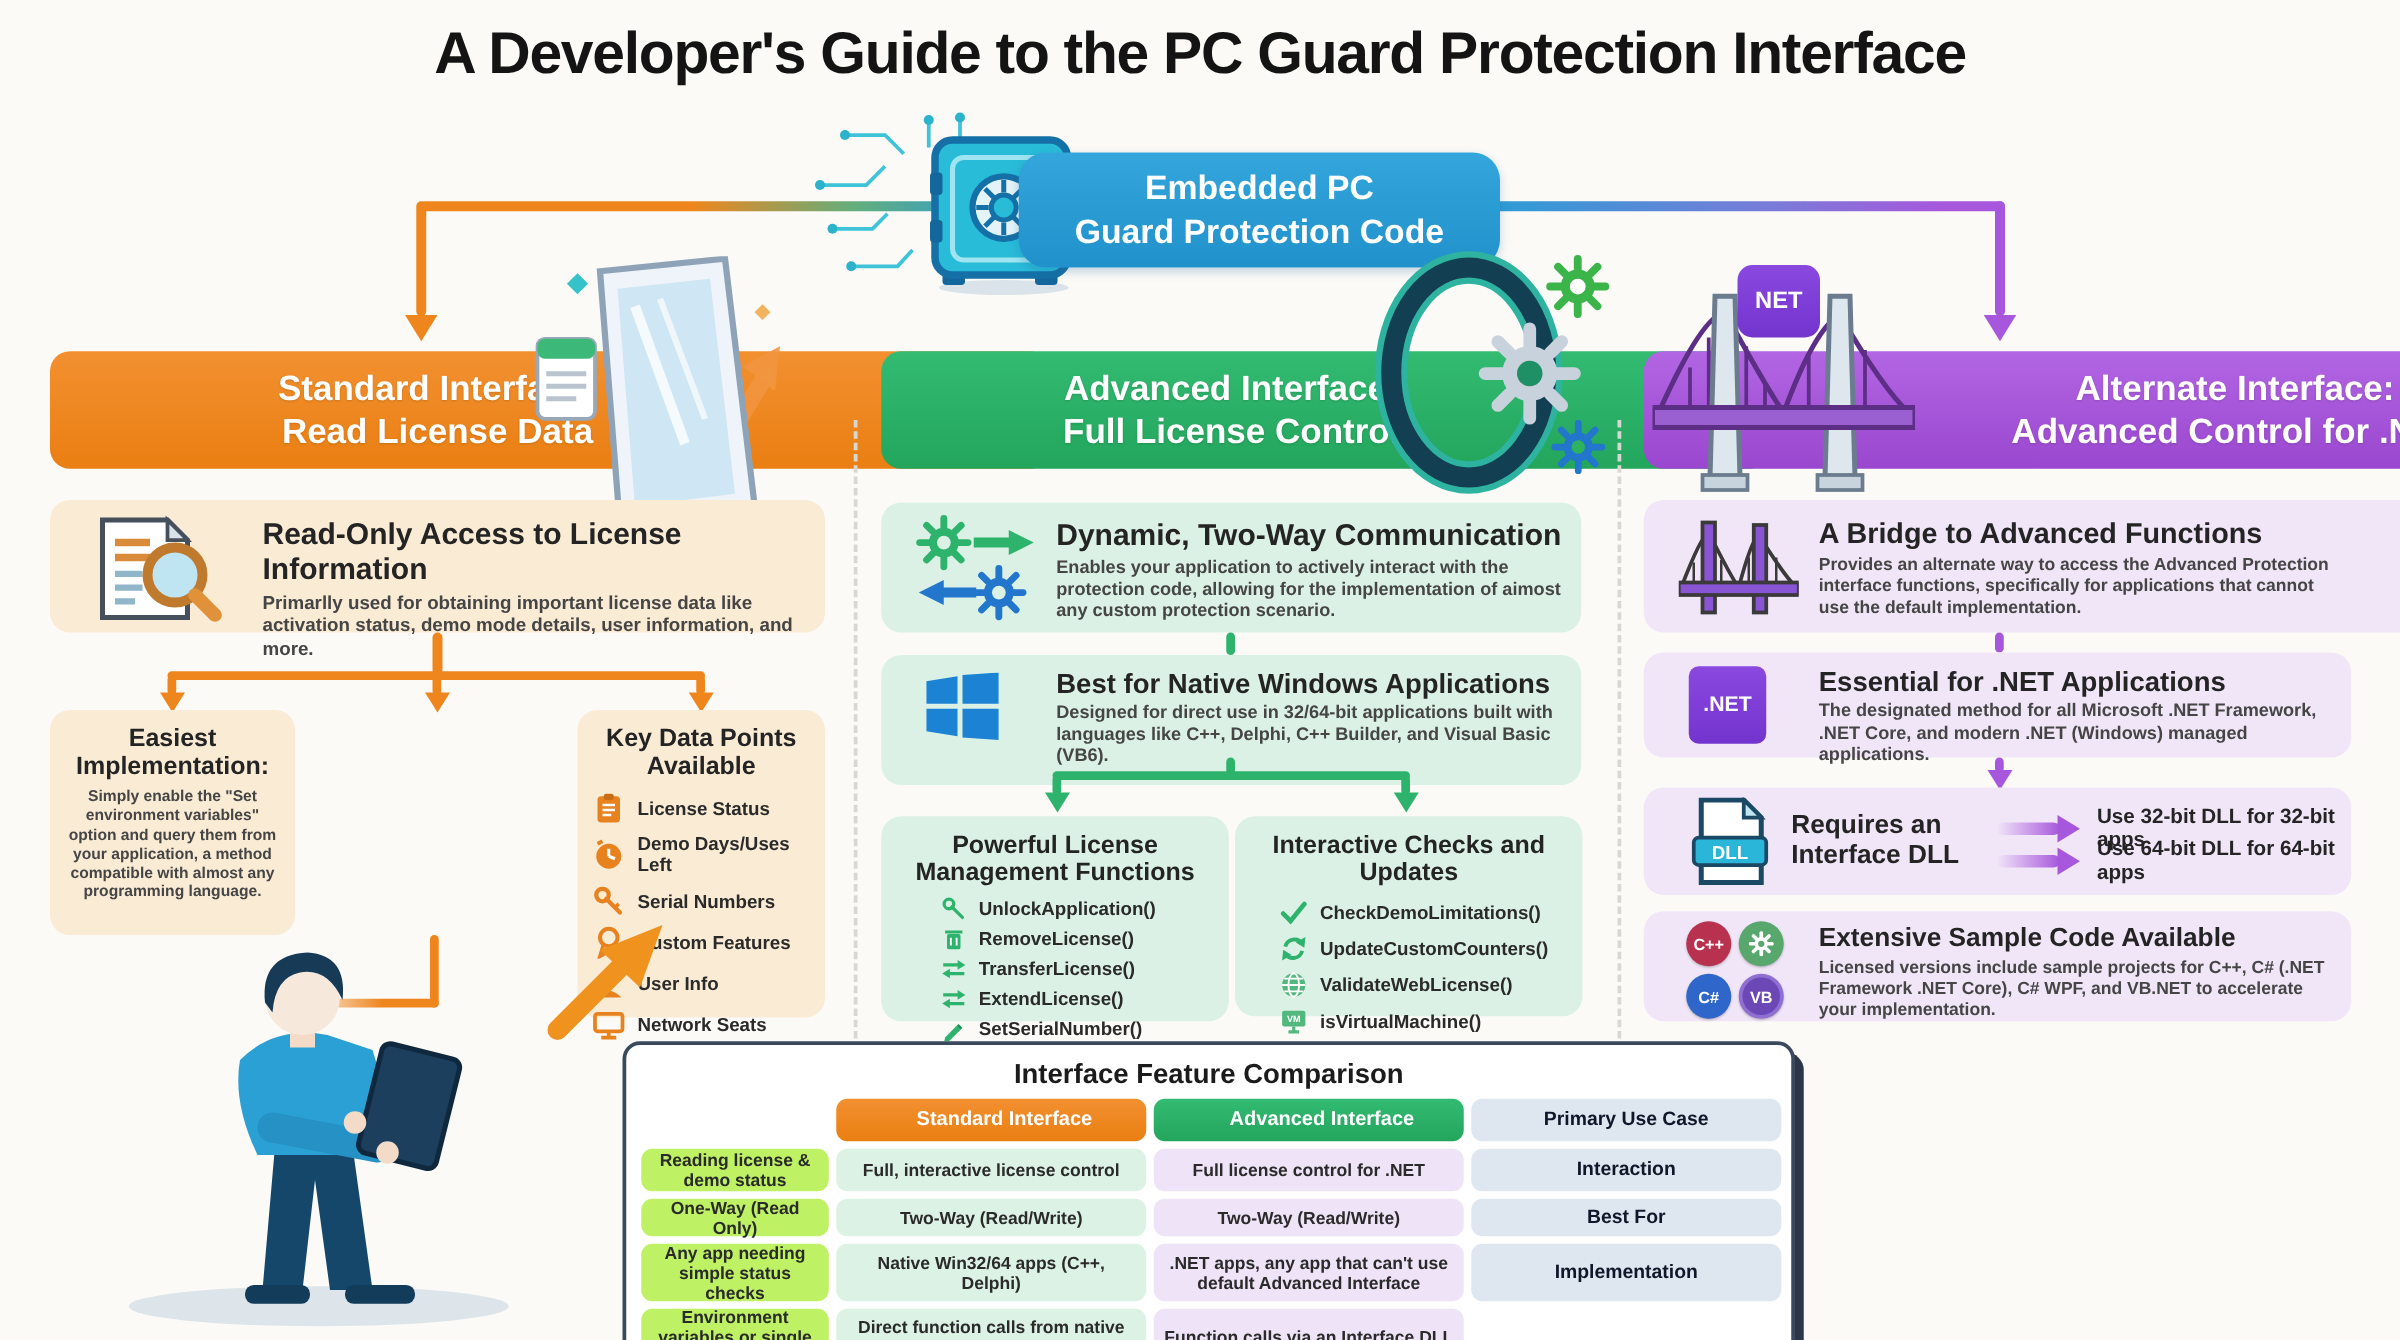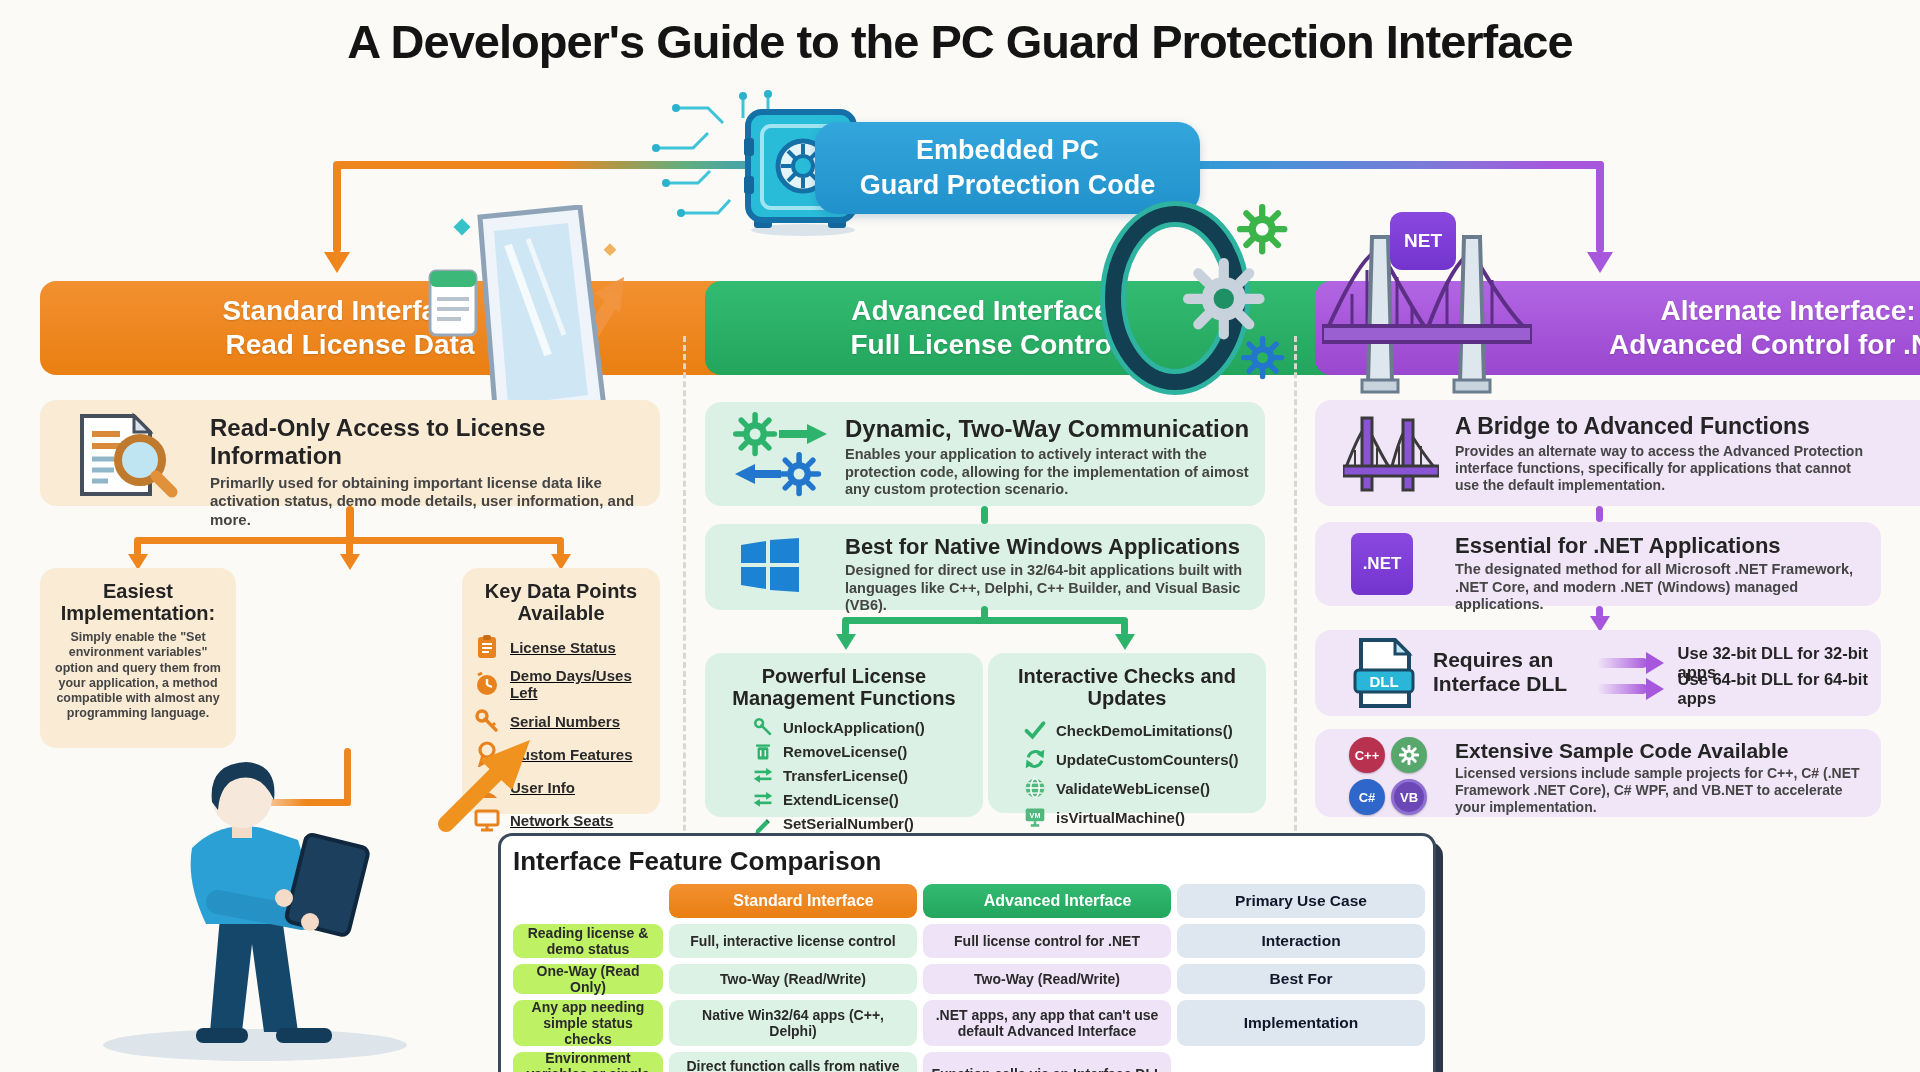--- a/index.html
+++ b/index.html
@@ -40,21 +40,21 @@
   .p-arrow{height:10px;width:58px;background:linear-gradient(90deg,rgba(167,87,220,0),#A757DC);border-radius:5px;position:relative;}
   .p-arrow:after{content:"";position:absolute;right:-16px;top:-6px;border-left:18px solid #A757DC;
                  border-top:11px solid transparent;border-bottom:11px solid transparent;width:0;height:0;}
   
   .badge-circ{width:36px;height:36px;border-radius:50%;color:#fff;font-weight:bold;font-size:13px;
               display:flex;align-items:center;justify-content:center;box-shadow:0 1px 2px rgba(0,0,0,.25);}
   .net-badge{background:linear-gradient(180deg,#8A48DF,#7334CE);border-radius:12px;color:#fff;font-weight:bold;
              display:flex;align-items:center;justify-content:center;}
   
   .tbl{background:#fff;border:3px solid #3A4A5C;border-radius:14px;box-shadow:7px 9px 0 #2B3748;padding:8px 12px 10px;}
-  .tbl-title{font-size:26px;font-weight:bold;color:#1b1b1b;margin:2px 0 7px;}
+  .tbl-title{text-align:center;font-size:22px;font-weight:bold;color:#1b1b1b;margin:2px 0 7px;}
   .tbl-grid{display:grid;grid-template-columns:150px 248px 248px 248px;grid-template-rows:34px 34px 30px 46px 44px;gap:6px;}
   .chip{border-radius:9px;display:flex;align-items:center;justify-content:center;text-align:center;
         font-weight:bold;padding:2px 8px;line-height:1.15;}
   .chip.hd{color:#fff;font-size:16px;padding-left:29px;}
   .chip.lbl{background:#DEE7EF;color:#0f172a;font-size:15.5px;}
   .chip.c-or{background:#bef264;color:#2a2a2a;font-size:14px;}
   .chip.c-gr{background:#DCF2E5;color:#2a2a2a;font-size:14px;}
   .chip.c-pu{background:#EFE3F8;color:#2a2a2a;font-size:14px;}
   .hd-or{background:linear-gradient(180deg,#F29030,#EA7F12);}
   .hd-gr{background:linear-gradient(180deg,#33BB72,#23A55C);}
@@ -260,21 +260,21 @@
   <div class="abs arr-down sm" style="left:551px;top:554px;"></div>
 
   <div class="abs box box-cream" style="left:40px;top:568px;width:196px;height:180px;padding:12px 10px;box-sizing:border-box;text-align:center;">
     <div class="bt" style="font-size:20px;line-height:1.1;">Easiest Implementation:</div>
     <div class="bb" style="font-size:12.5px;margin-top:6px;">Simply enable the "Set environment variables" option and query them from your application, a method compatible with almost any programming language.</div>
   </div>
 
 
   <div class="abs box box-cream" style="left:462px;top:568px;width:198px;height:246px;padding:12px 12px;box-sizing:border-box;">
     <div class="bt" style="font-size:20px;line-height:1.1;text-align:center;">Key Data Points Available</div>
-    <div class="list" style="margin-top:10px;text-decoration:underline;">
+    <div class="list" style="margin-top:10px;">
       <div class="row-ic">
         <svg class="li-ic" viewBox="0 0 26 26">
             <rect x="4" y="3" width="18" height="21" rx="3" fill="#e8821e"></rect>
             <rect x="9" y="1" width="8" height="5" rx="2" fill="#c96d14"></rect>
             <line x1="8" y1="10" x2="18" y2="10" stroke="#fff" stroke-width="2"></line>
             <line x1="8" y1="14" x2="18" y2="14" stroke="#fff" stroke-width="2"></line>
             <line x1="8" y1="18" x2="15" y2="18" stroke="#fff" stroke-width="2"></line>
           </svg>
         <span style="font-size:15px;">License Status</span>
       </div>
@@ -381,21 +381,21 @@
       <polygon points="4,62 24,52 24,72" fill="#2277cc"></polygon>
     </svg>
     <div class="abs" style="left:140px;top:13px;width:405px;">
       <div class="bt" style="font-size:24px;">Dynamic, Two-Way Communication</div>
       <div class="bb" style="font-size:14.5px;margin-top:3px;">Enables your application to actively interact with the protection code, allowing for the implementation of aimost any custom protection scenario.</div>
     </div>
   </div>
 
   <div class="abs vline" style="left:981px;top:506px;height:18px;background:#2EB36C;width:7px;"></div>
 
-  <div class="abs box box-green" style="left:705px;top:524px;width:560px;height:86px;">
+  <div class="abs box box-green" style="left:705px;top:524px;width:560px;height:104px;">
     <svg class="abs" style="left:36px;top:14px;" width="58" height="54" viewBox="0 0 58 54">
       <polygon points="0,7 25,3 25,25 0,25" fill="#1b82d4"></polygon>
       <polygon points="29,2 58,0 58,25 29,25" fill="#1b82d4"></polygon>
       <polygon points="0,29 25,29 25,51 0,47" fill="#1b82d4"></polygon>
       <polygon points="29,29 58,29 58,54 29,52" fill="#1b82d4"></polygon>
     </svg>
     <div class="abs" style="left:140px;top:10px;width:405px;">
       <div class="bt" style="font-size:22px;">Best for Native Windows Applications</div>
       <div class="bb" style="font-size:14.5px;margin-top:2px;">Designed for direct use in 32/64-bit applications built with languages like C++, Delphi, C++ Builder, and Visual Basic (VB6).</div>
     </div>

